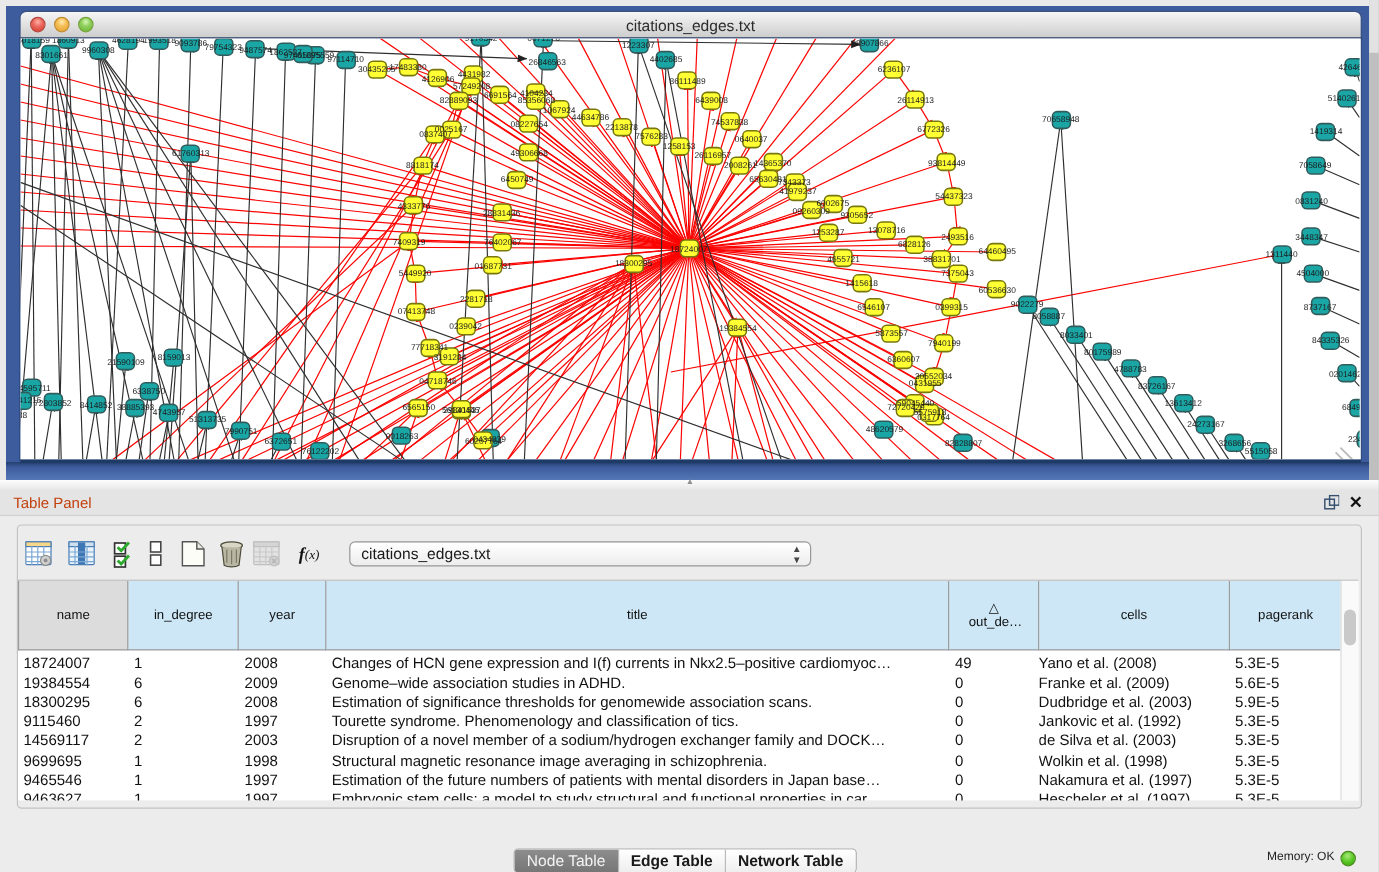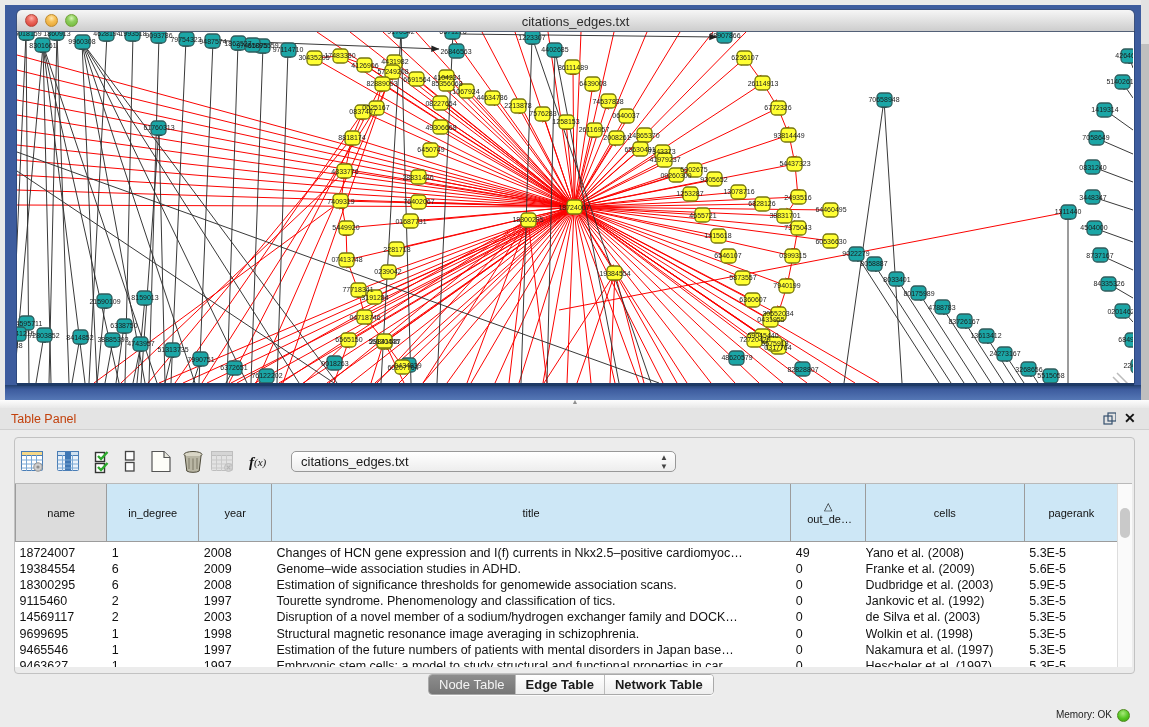--- a/index.html
+++ b/index.html
@@ -27,21 +27,21 @@
 .tablewrap{position:absolute;left:15px;top:483px;width:1117px;height:184px;background:#fff;overflow:hidden;border-top:1px solid #b9b9b9}
 table{border-collapse:collapse;table-layout:fixed;width:1104px;font-size:12.5px;color:#111}
 th{height:20px;background:#cde7f6;border:1px solid #9c9c9c;border-top:none;font-weight:normal;font-size:11px;padding:16px}
 th.first{background:#dcdcdc}
 td{height:16.2px;padding:0 0 0 5px;overflow:hidden;white-space:nowrap}
 td.c1{padding-left:4px}
 col.c1{width:89px}col.c2{width:90px}col.c3{width:71px}col.c4{width:507px}col.c5{width:73px}col.c6{width:155px}col.c7{width:92px}
 td.c6{text-align:left;padding:0}
 .vsb{position:absolute;left:1117px;top:484px;width:15px;height:183px;background:#fafafa;border-left:1px solid #ddd}
 .vsbthumb{position:absolute;left:1120px;top:508px;width:10px;height:30px;background:#c9c9c9;border-radius:6px}
-.tabs{position:absolute;left:428px;top:674px;height:21px;display:flex;border:1px solid #a9a9a9;border-radius:4px;overflow:hidden;background:#fff;box-shadow:0 1px 0 rgba(255,255,255,.8)}
+.tabs{position:absolute;left:428px;top:707px;height:21px;display:flex;border:1px solid #a9a9a9;border-radius:4px;overflow:hidden;background:#fff;box-shadow:0 1px 0 rgba(255,255,255,.8)}
 .tab{font-size:13px;font-weight:bold;color:#1a1a1a;padding:2px 10px 0 10px;background:linear-gradient(#fff,#eee);border-left:1px solid #bbb}
 .tab.sel{background:linear-gradient(#8d8d8d,#767676);color:#f4f4f4;border-left:none;font-weight:normal}
 .mem{position:absolute;right:37px;top:709px;font-size:10px;color:#222}
 .dot{position:absolute;left:1117px;top:709px;width:13px;height:13px;border-radius:50%;background:radial-gradient(circle at 45% 30%,#a8e87a,#52c41e 55%,#3f9a12);border:1px solid #4d8a1d}
 .icon{position:absolute;top:450px}
 </style></head><body>
 <div class="blue"></div>
 <div class="bluebot"></div>
 <div class="rstrip"></div>
 <div class="rstrip2"></div>

